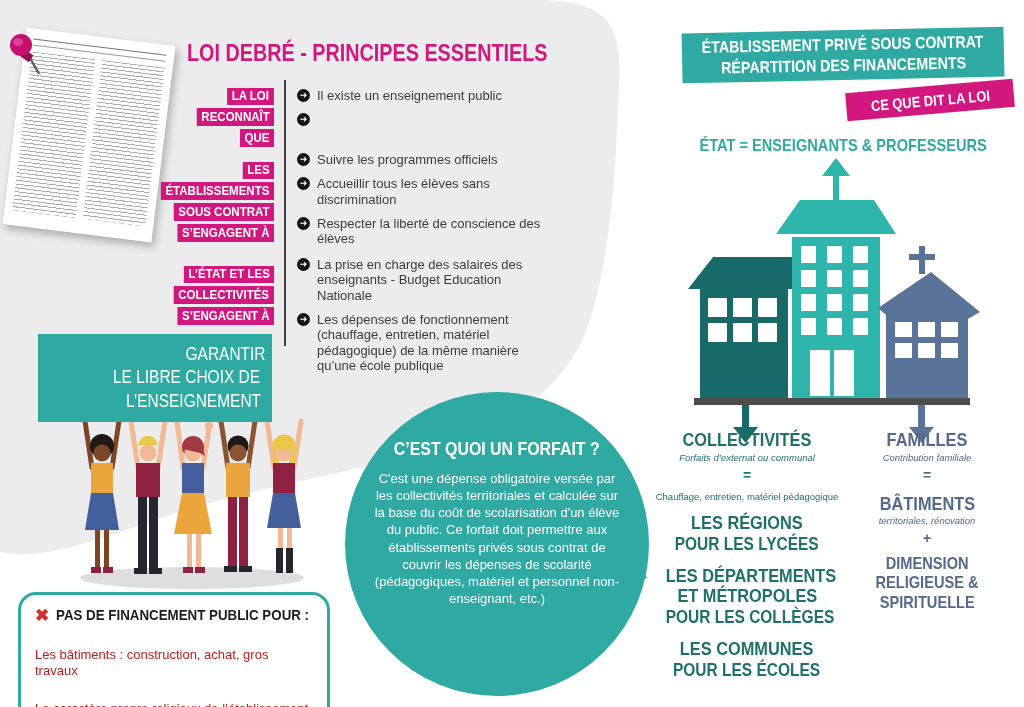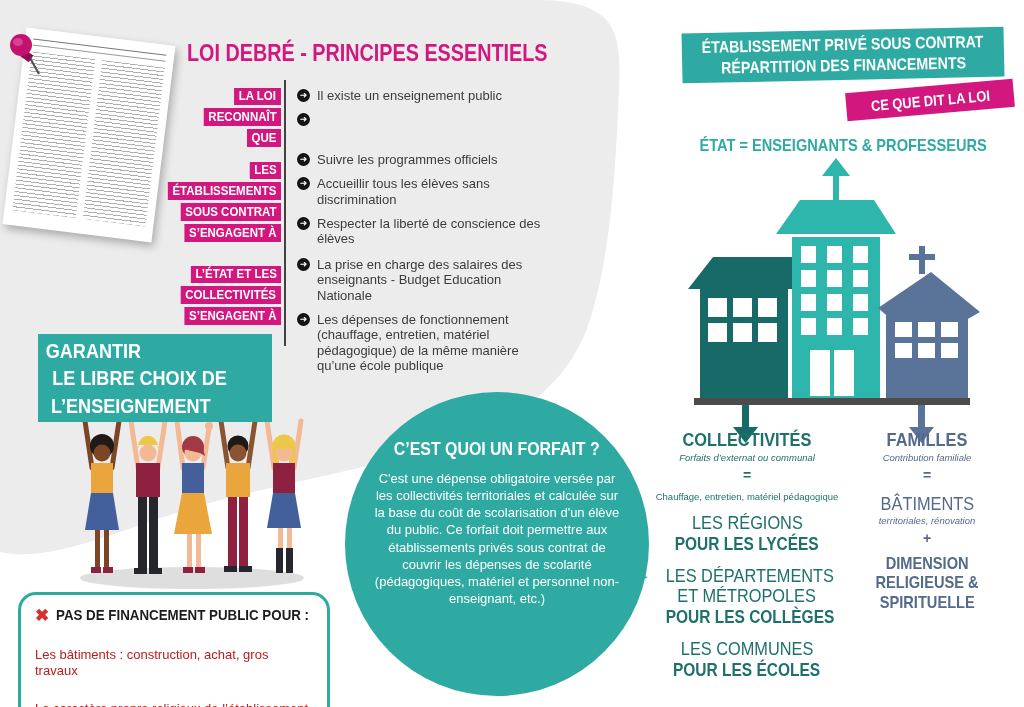--- a/index.html
+++ b/index.html
@@ -17,35 +17,35 @@
   .doc-wrap{left:14px;top:36px;width:150px;height:198px;transform:rotate(7deg);z-index:1;
             background:#fff;box-shadow:3px 4px 8px rgba(0,0,0,.28);padding:10px 8px 8px;box-sizing:border-box;}
   .doc-head{height:5px;border-top:1px solid #777;border-bottom:1px solid #999;margin-bottom:6px;}
   .doc-cols{display:flex;gap:7px;height:160px;}
   .doc-col{flex:1;background:repeating-linear-gradient(to bottom,#9a9a9a 0 1px,transparent 1px 3.8px);opacity:.8;}
   .pin{left:6px;top:32px;z-index:2;}
 
   
   .main-title{left:187px;top:40px;font-size:23px;font-weight:bold;color:#d2187e;z-index:2;}
   .divider{left:284px;top:80px;width:2px;height:266px;background:#424242;z-index:2;}
-  .labels{width:170px;left:111px;z-index:2;}
+  .labels{width:170px;left:104px;z-index:2;}
   .label-row{text-align:right;margin-top:2px;}
   .label-chip{display:inline-block;background:#d2187e;color:#fff;font-weight:bold;font-size:12.5px;
               line-height:1.15;padding:1.5px 5px;transform:scaleX(0.92);transform-origin:right center;white-space:nowrap;}
   .s1l{top:84px;} .s2l{top:158px;} .s3l{top:262px;}
   .bullets{left:297px;width:254px;z-index:2;list-style:none;margin:0;padding:0;}
   .s1b{top:88px;} .s2b{top:152px;} .s3b{top:257px;}
   .bullet{display:flex;gap:7px;margin-bottom:9px;font-size:13px;color:#3c3c3c;line-height:1.18;}
   .bullet-icon{flex:0 0 auto;width:13px;height:13px;margin-top:1px;border-radius:50%;background:#141414;
                color:#fff;font-size:9px;line-height:13px;text-align:center;}
 
   
   .garantir{left:38px;top:334px;width:234px;height:88px;background:#2faaa2;color:#fff;z-index:3;
-            display:flex;flex-direction:column;align-items:flex-start;justify-content:center;
-            font-weight:bold;font-size:21px;line-height:1.3;text-align:center;}
+            display:flex;flex-direction:column;align-items:flex-end;justify-content:center;
+            font-weight:normal;font-size:18px;line-height:1.3;text-align:center;}
   .people{left:70px;top:416px;z-index:2;}
 
   
   .nofund{left:18px;top:592px;width:312px;box-sizing:border-box;border:3px solid #2faaa2;border-radius:18px;
           background:#fff;padding:11px 14px 12px;z-index:4;}
   .nofund-title{display:flex;align-items:center;gap:7px;color:#1c1c1c;}
   .nofund-x{color:#d63031;font-size:17px;font-weight:bold;line-height:1;}
   .nofund-t{font-size:15.5px;font-weight:bold;}
   .nofund-item{font-size:13px;color:#b91c1c;margin-top:23px;line-height:1.2;}
 
@@ -66,21 +66,21 @@
   .etat{left:672px;top:136px;width:342px;text-align:center;color:#2faaa2;font-weight:bold;font-size:17px;z-index:2;}
   .buildings{left:688px;top:158px;z-index:1;}
 
   .col-collect{left:652px;top:430px;width:190px;text-align:center;color:#1e716b;z-index:2;}
   .col-familles{left:852px;top:430px;width:150px;text-align:center;color:#54698c;z-index:2;}
   .col-title{font-size:19px;font-weight:bold;line-height:1;}
   .col-sub{font-style:italic;font-size:9.5px;margin-top:3px;}
   .col-op{font-weight:bold;font-size:14px;margin-top:4px;}
   .col-note{font-size:9.5px;margin-top:8px;}
   .entry{margin-top:11px;}
-  .entry-name{font-size:19px;font-weight:normal;line-height:1.05;}
+  .entry-name{font-size:19px;font-weight:bold;line-height:1.05;}
   .entry-level{font-size:18px;font-weight:bold;margin-top:1px;}
   .dim-lines{margin-top:8px;font-size:17px;font-weight:bold;line-height:1.15;}
 </style>
 </head>
 <body>
 
 <div class="page">
 
   <svg class="abs blob" width="680" height="620" viewBox="0 0 680 620">
     <path d="M0,0 H535 C615,0 622,30 619,88 C616,160 612,250 590,320 C570,382 520,420 450,444

